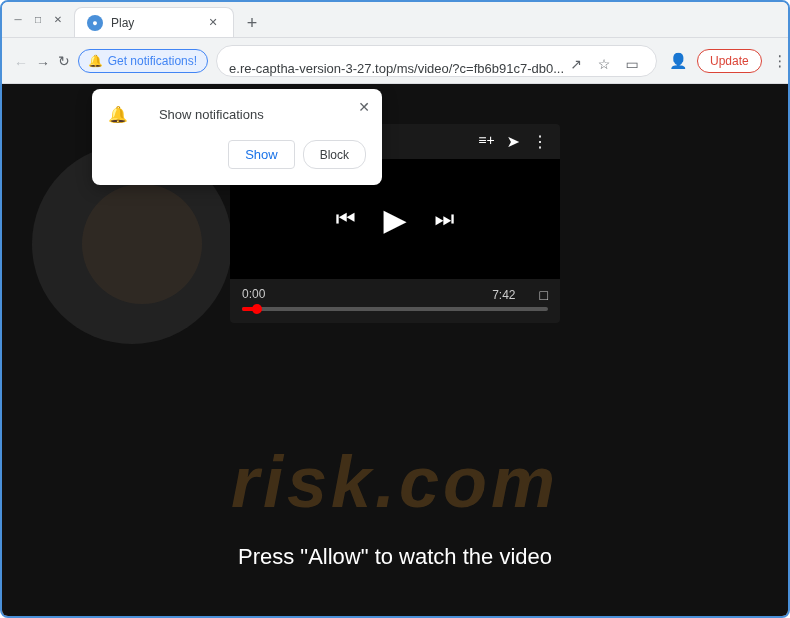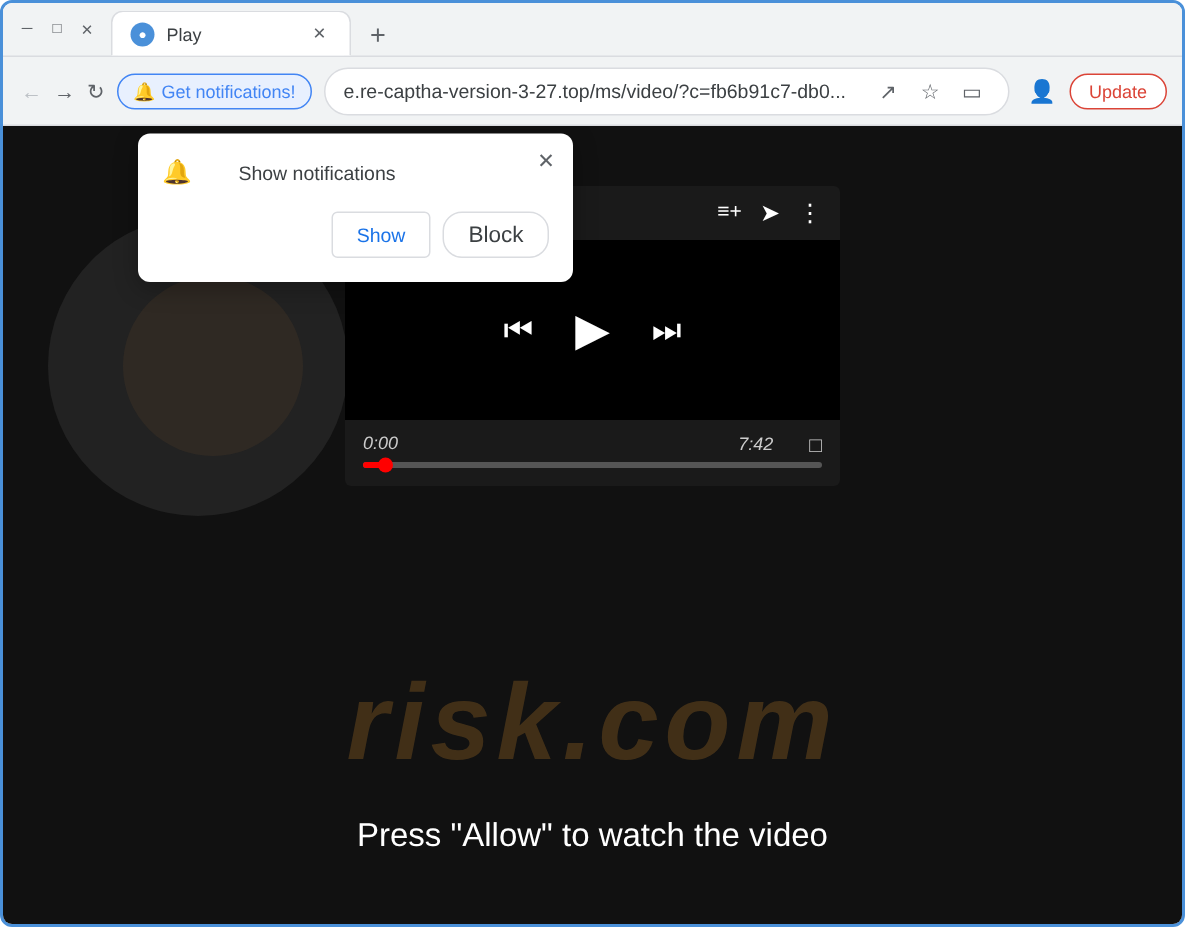--- a/index.html
+++ b/index.html
@@ -133,25 +133,25 @@
       gap: 4px;
       white-space: nowrap;
     }
     .url-bar {
       flex: 1;
       height: 32px;
       background: #fff;
       border: 1px solid #dadce0;
       border-radius: 16px;
       display: flex;
-      align-items: center;
+      align-items: flex-end;
       padding: 0 12px;
       font-size: 13px;
       color: #3c4043;
-      gap: 16px;
+      gap: 0;
     }
     .url-text {
       font-size: 13px;
       color: #3c4043;
       overflow: hidden;
       text-overflow: ellipsis;
       white-space: nowrap;
     }
     .url-icons {
       display: flex;
@@ -282,21 +282,20 @@
     }
     .video-progress {
       padding: 8px 12px 4px;
     }
     .time-row {
       display: flex;
       justify-content: space-between;
       color: #ccc;
       font-size: 12px;
       margin-bottom: 4px;
-      font-style: italic;
     }
     .fullscreen-icon {
       font-size: 14px;
       cursor: pointer;
     }
     .progress-bar {
       width: 100%;
       height: 4px;
       background: #555;
       border-radius: 2px;
@@ -380,21 +379,21 @@
       font-size: 13px;
       color: #1a73e8;
       cursor: pointer;
       font-weight: 500;
     }
     .block-btn {
       padding: 6px 16px;
       border: 1px solid #dadce0;
       border-radius: 13px;
       background: #fff;
-      font-size: 15px;
+      font-size: 12px;
       color: #3c4043;
       cursor: pointer;
     }
 
     
     .bg-circle {
       position: absolute;
       border-radius: 50%;
       background: rgba(60,60,60,0.4);
       pointer-events: none;

